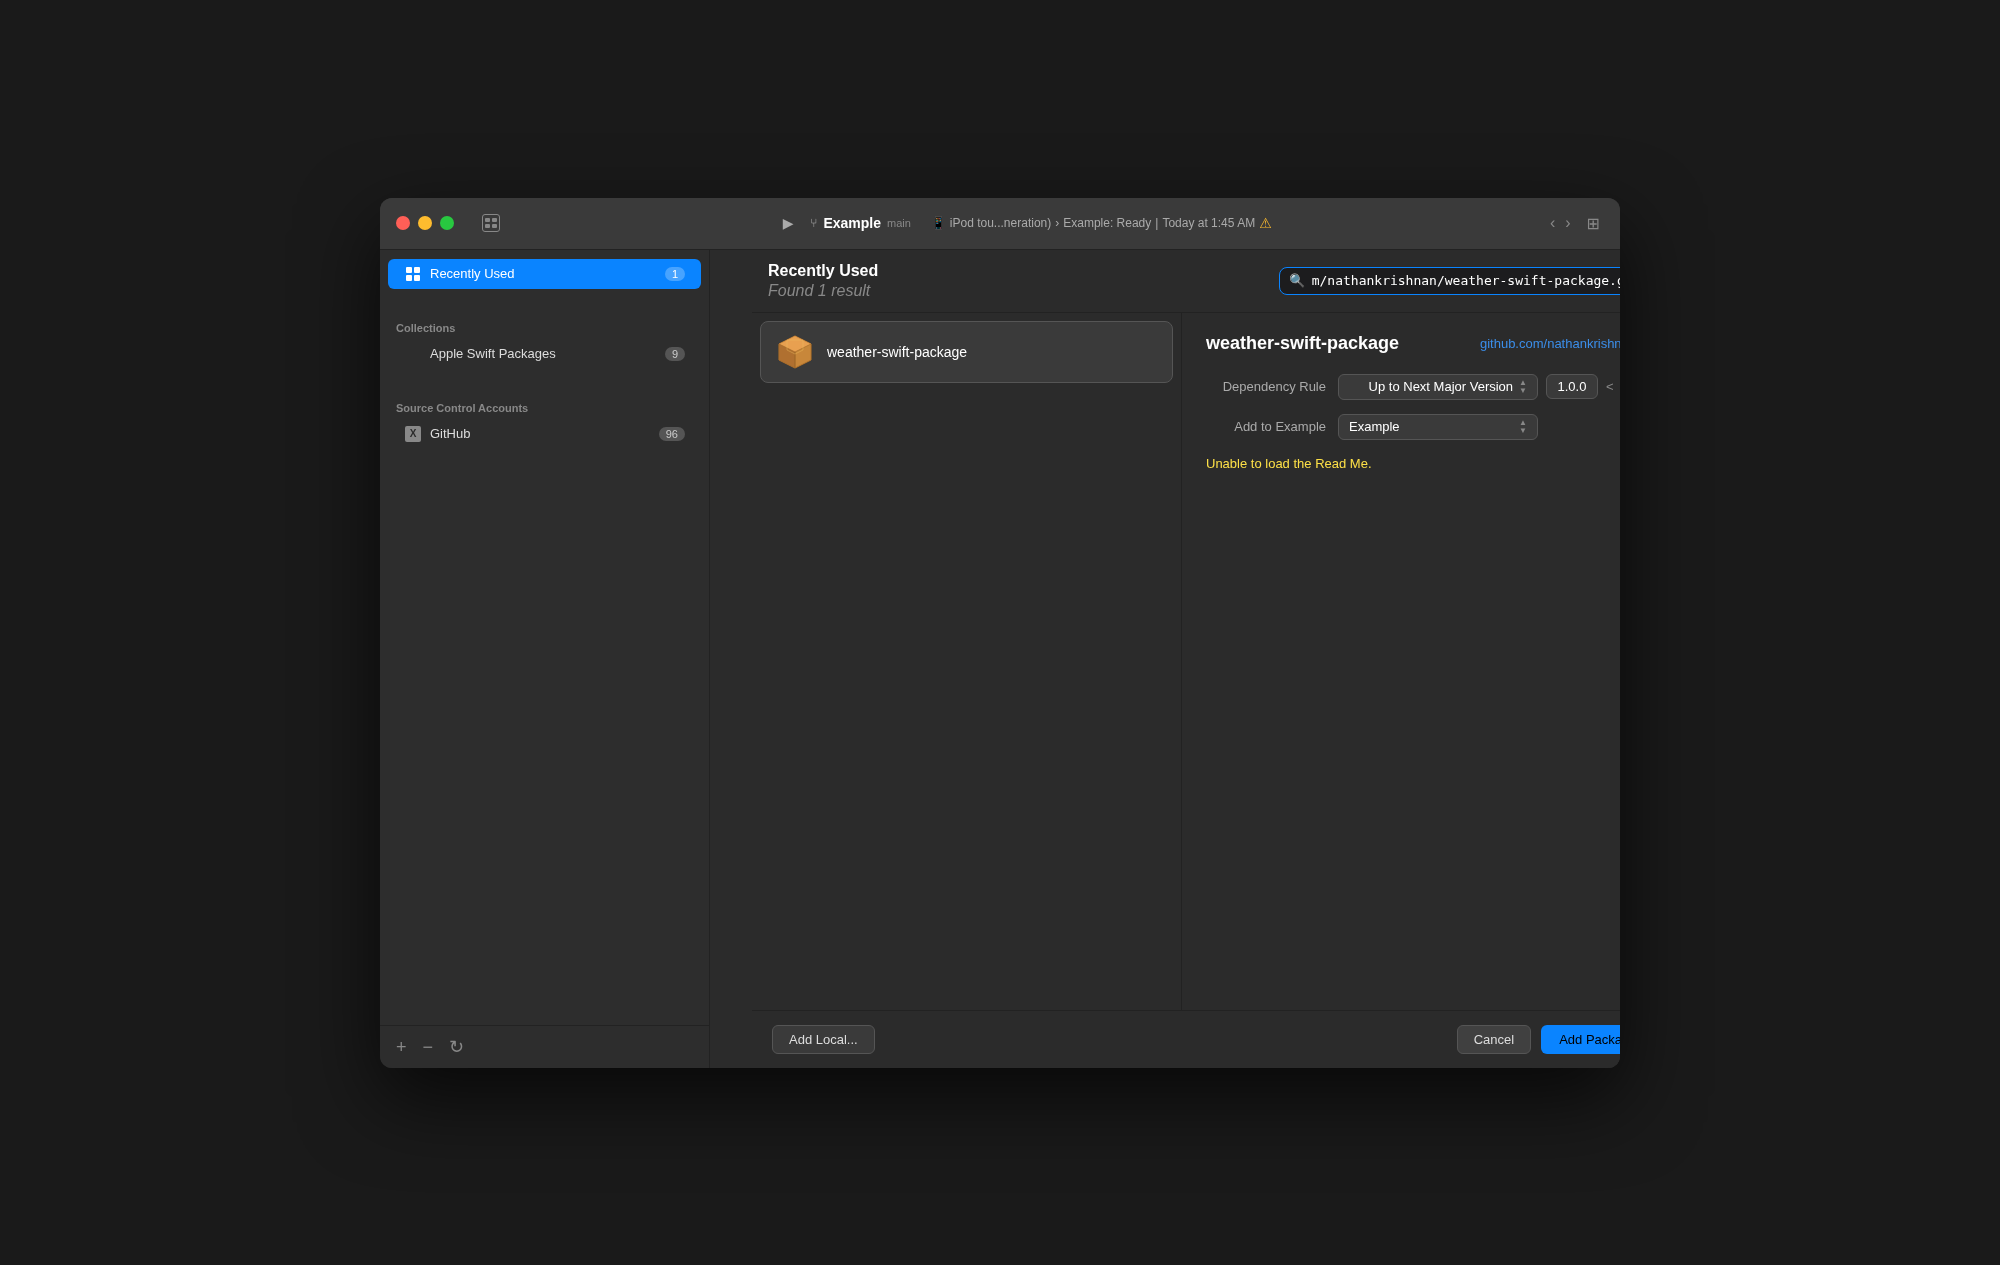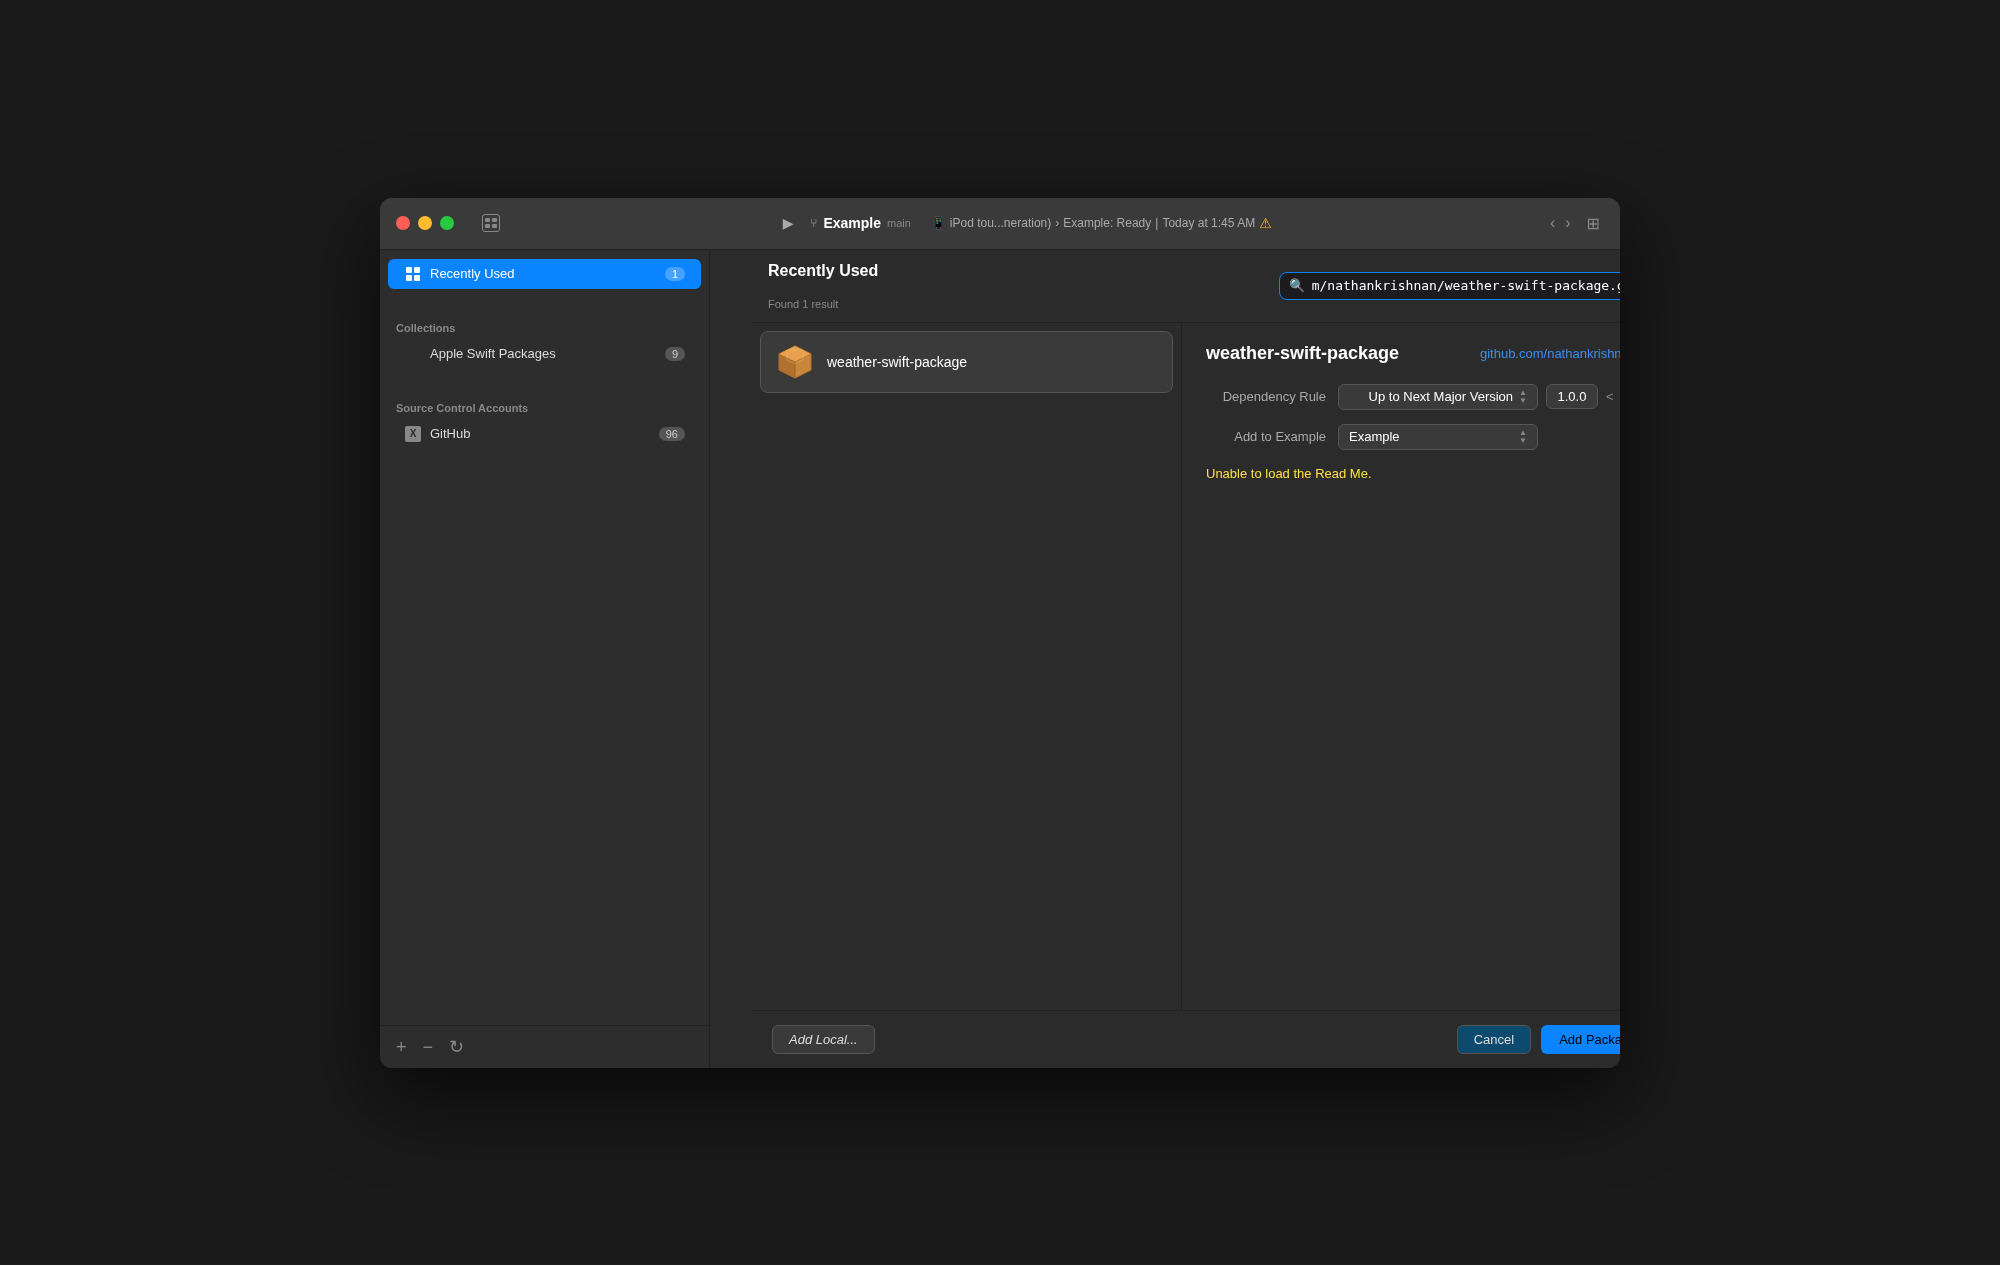--- a/index.html
+++ b/index.html
@@ -272,23 +272,24 @@
       flex-direction: column;
     }
 
     .search-title {
       font-size: 16px;
       font-weight: 600;
       color: #fff;
     }
 
     .search-subtitle {
-      font-size: 11px;
+      font-size: 16px;
       color: #888;
-      margin-top: 18px;
+      margin-top: 2px;
+      font-style: italic;
     }
 
     .search-input-container {
       display: flex;
       align-items: center;
       background: #1c1c1e;
       border: 1.5px solid #0a84ff;
       border-radius: 8px;
       padding: 5px 10px;
       width: 380px;
@@ -500,30 +501,29 @@
     }
 
     .btn-add-local {
       background: #3a3a3a;
       border: 1px solid #555;
       border-radius: 6px;
       color: #ddd;
       font-size: 13px;
       padding: 6px 16px;
       cursor: pointer;
-      font-style: italic;
     }
 
     .btn-group {
       display: flex;
       gap: 10px;
     }
 
     .btn-cancel {
-      background: #0c4a6e;
+      background: #404040;
       border: 1px solid #555;
       border-radius: 6px;
       color: #ddd;
       font-size: 13px;
       padding: 6px 16px;
       cursor: pointer;
     }
 
     .btn-add-package {
       background: #0a84ff;

